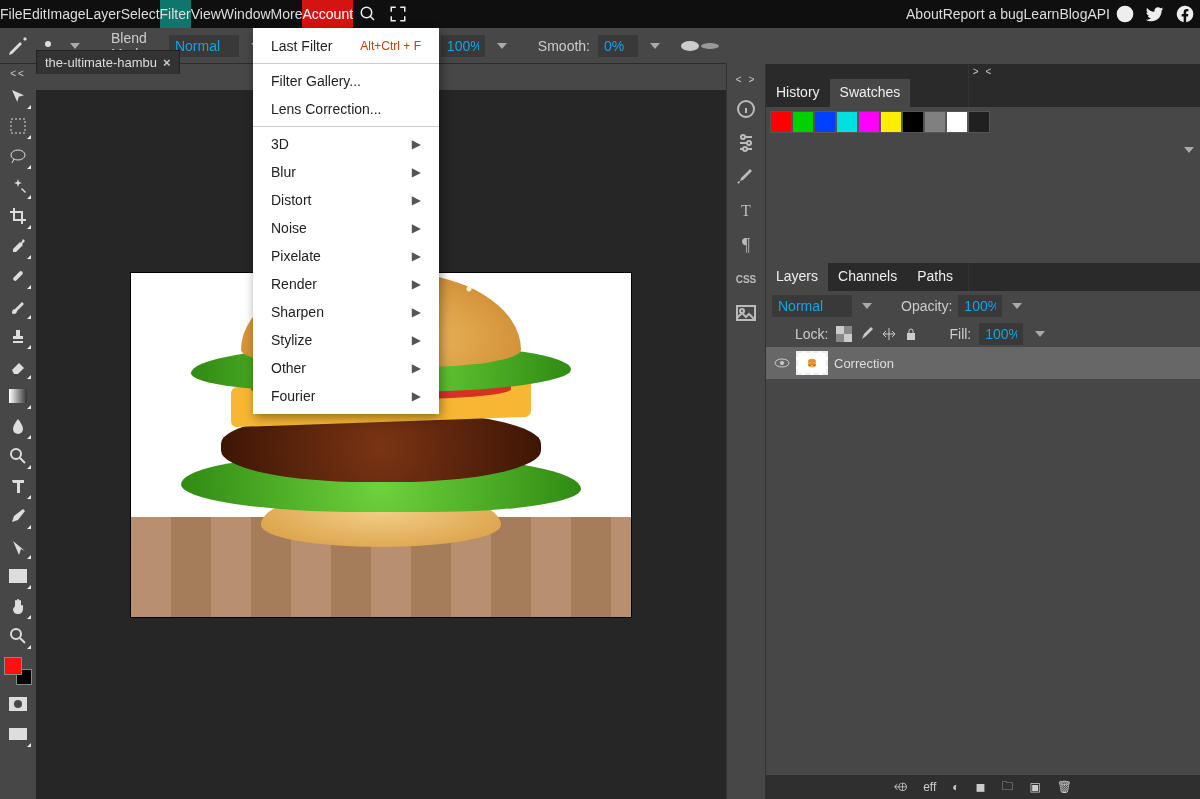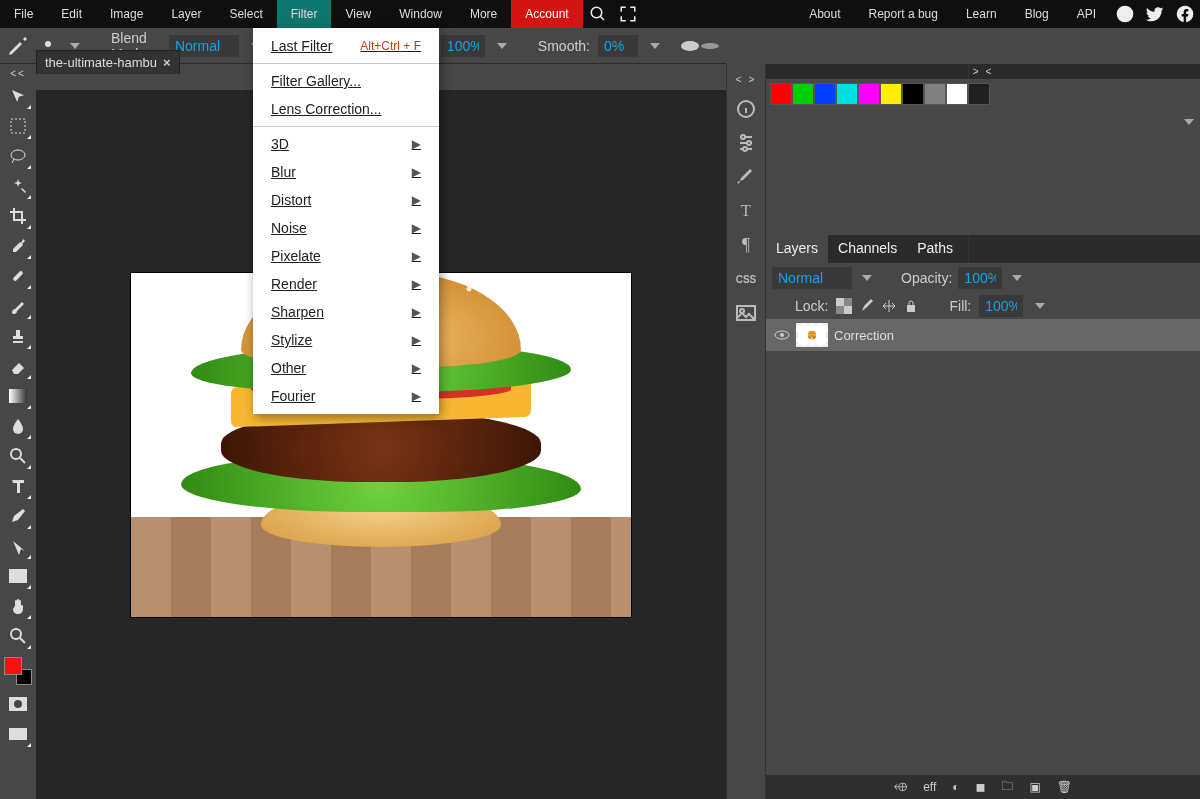--- a/index.html
+++ b/index.html
@@ -1,19 +1,19 @@
 <!DOCTYPE html>
 <html><head>
 <meta charset="utf-8">
 <style>
 * { margin:0; padding:0; box-sizing:border-box; font-family:Arial,Helvetica,sans-serif; user-select:none; }
 body { width:1200px; height:799px; background:#474747; color:#ddd; overflow:hidden; font-size:13px; position:relative; }
 #menubar { height:28px; background:#0f0f0f; display:flex; align-items:center; justify-content:space-between; }
 #menubar .left, #menubar .right { display:flex; align-items:center; height:100%; }
-.menu-item { padding:0 14px; height:100%; display:flex; align-items:center; cursor:pointer; font-size:12px; }
+.menu-item { padding:0 0; height:100%; display:flex; align-items:center; cursor:pointer; font-size:14px; }
 .menu-item.active { background:#0f766e; }
 .menu-item.account { background:#d41313; color:#fff; }
 #menubar .icon-btn { width:30px; display:flex; align-items:center; justify-content:center; cursor:pointer; height:100%; }
 #optionsbar { height:36px; background:#474747; display:flex; align-items:center; border-bottom:1px solid #2c2c2c; padding:0 6px; gap:8px; position:relative; width:726px;}
 .opt-label { color:#ccc; font-size:14px;margin-left:23px; }
 .opt-input { background:#393939; border:none; color:#0ea5e9; padding:3px 6px; font-size:14px; height:22px; }
 .dd-tri { width:0;height:0;border-left:5px solid transparent;border-right:5px solid transparent;border-top:6px solid #aaa; display:inline-block; margin-left:4px; cursor:pointer;}
 .smallnum { font-size:10px; position:absolute; }
 #tooldock { position:absolute; left:0; top:64px; width:36px; bottom:0; background:#474747; display:flex; flex-direction:column; align-items:center; padding-top:2px; }
 .tool { width:30px; height:30px; display:flex; align-items:center; justify-content:center; cursor:pointer; position:relative; color:#ddd; }
@@ -30,21 +30,21 @@
 .ptab { padding:5px 10px; font-size:14px; cursor:pointer; color:#eee; }
 .ptab.active { background:#474747; }
 .swatch-row { display:flex; padding:4px; gap:0; }
 .swatch { width:22px; height:22px; cursor:pointer; border:1px solid #555;}
 .panel-body { background:#474747; position:relative; }
 .layer-row { display:flex; align-items:center; gap:6px; padding:4px 8px; cursor:pointer; }
 .layer-row.sel { background:#676767; }
 .eye { width:16px;height:16px; color:#ccc; }
 .layer-thumb { width:32px;height:24px; border:2px dashed #eee; background:#fff; display:flex;align-items:center;justify-content:center; font-size:8px;}
 #filter-menu { position:absolute; left:253px; top:28px; width:186px; background:#fff; color:#222; box-shadow:2px 4px 10px rgba(0,0,0,.4); z-index:1000; font-size:14px; padding:4px 0;}
-.fm-row { display:flex; justify-content:space-between; align-items:center; padding:6px 18px; cursor:pointer;text-decoration:underline;}
+.fm-row { display:flex; justify-content:space-between; align-items:center; padding:6px 18px; cursor:pointer;}
 .fm-sep { height:1px; background:#ccc; margin:3px 0; }
 .fm-arrow { color:#555; font-size:12px; }
 .pct { font-size:14px; }
 .collapse-toggle{font-size:10px;color:#ccc;text-align:center;padding:2px 0;letter-spacing:2px;cursor:pointer}
 .canvas-img{width:500px;height:344px;background:#fff;position:relative;overflow:hidden;box-shadow:0 0 0 1px #000;}
 .wood{position:absolute;left:0;right:0;bottom:0;height:100px;background:repeating-linear-gradient(90deg,#b89070 0 40px,#a67d5b 40px 80px);}
 .bun-bot{position:absolute;left:130px;bottom:70px;width:240px;height:55px;background:radial-gradient(ellipse at 50% 30%,#f3d08a,#d79a3e);border-radius:40% 40% 50% 50%/60% 60% 40% 40%;}
 .lettuce{position:absolute;left:50px;bottom:105px;width:400px;height:55px;background:radial-gradient(circle,#6fd23d,#2f8a12);border-radius:40% 50% 45% 55%/60% 70% 50% 60%; filter:blur(.4px);}
 .patty{position:absolute;left:90px;bottom:135px;width:320px;height:70px;background:radial-gradient(circle,#7a3414,#3c1505);border-radius:45%;}
 .cheese{position:absolute;left:100px;bottom:195px;width:300px;height:40px;background:#f7b733;transform:skewY(-2deg);border-radius:6px;}
@@ -332,20 +332,24 @@
       <svg width="20" height="16" fill="none" stroke="#bbb" stroke-width="2">
         <rect x="1" y="1" width="18" height="14"></rect>
         <circle cx="6" cy="6" r="2"></circle>
         <path d="M1 13l5-5 4 4 3-3 6 6"></path>
       </svg>
     </div>
 </div>
 
 <div id="right-panels">
   <div class="collapse-toggle" style="background:#2a2a2a">&gt; &lt;</div>
+  <div class="panel-tabs">
+    <div class="ptab">History</div>
+    <div class="ptab active">Swatches</div>
+  </div>
   <div class="panel-body" style="height:156px">
     <div class="swatch-row" id="swatch-row">
         <div class="swatch" style="background: rgb(255, 0, 0);"></div>
         <div class="swatch" style="background: rgb(0, 208, 0);"></div>
         <div class="swatch" style="background: rgb(0, 64, 255);"></div>
         <div class="swatch" style="background: rgb(0, 224, 224);"></div>
         <div class="swatch" style="background: rgb(255, 0, 255);"></div>
         <div class="swatch" style="background: rgb(255, 238, 0);"></div>
         <div class="swatch" style="background: rgb(0, 0, 0);"></div>
         <div class="swatch" style="background: rgb(128, 128, 128);"></div>

